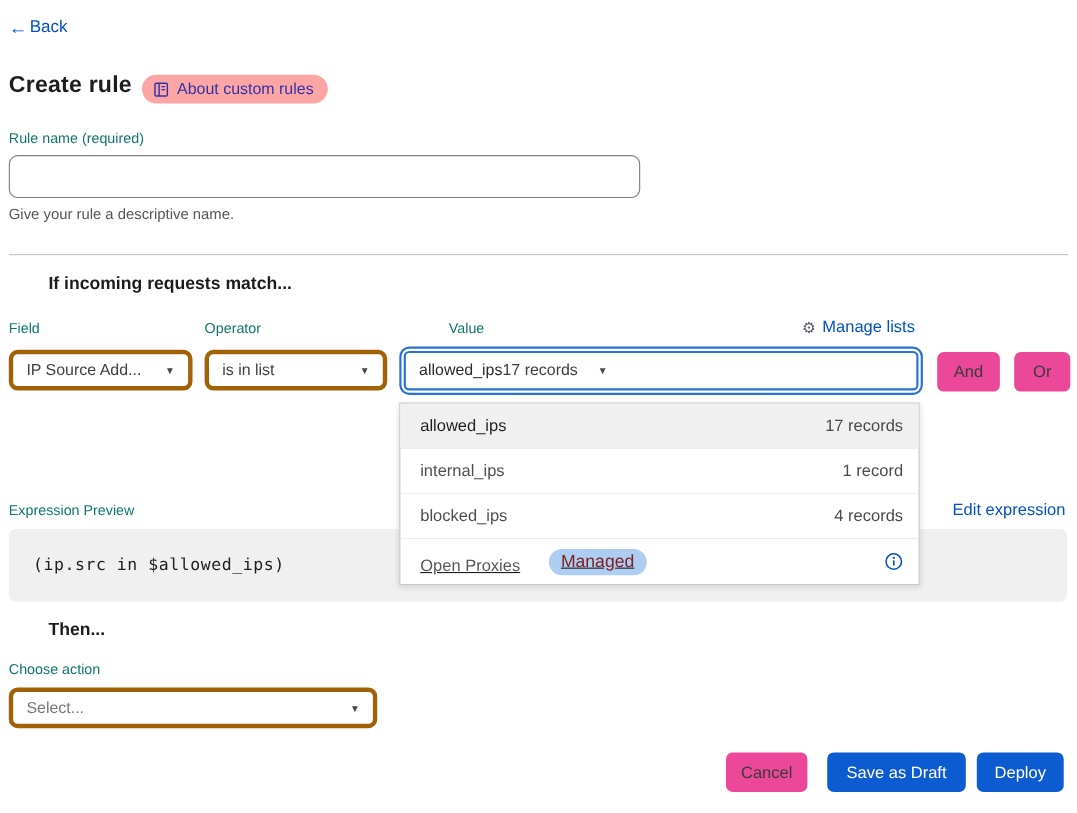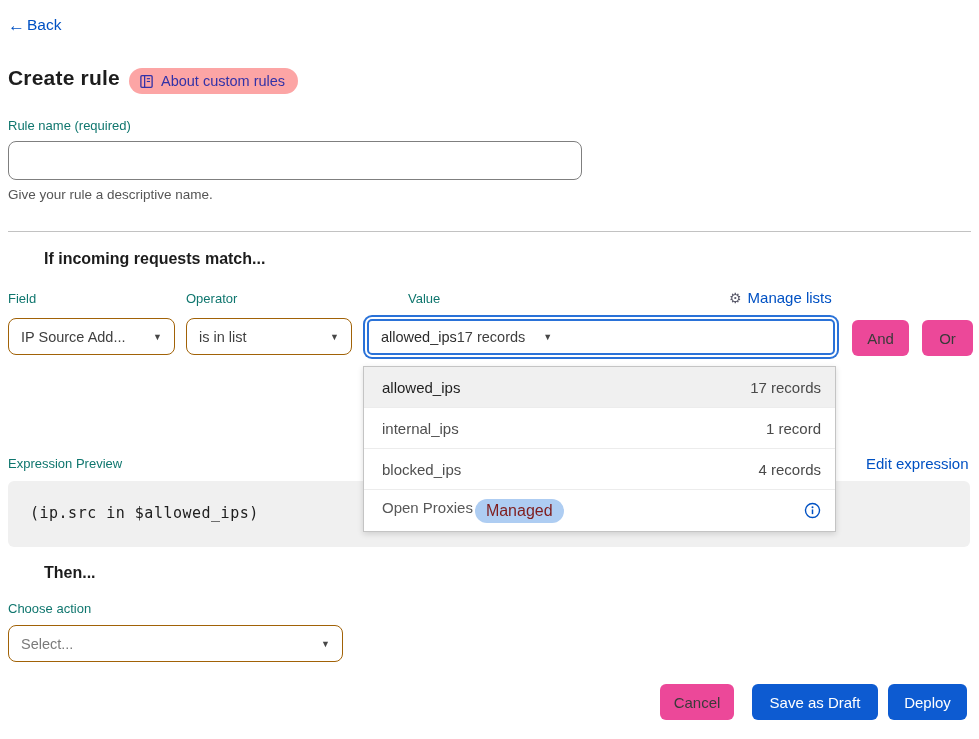--- a/index.html
+++ b/index.html
@@ -25,21 +25,21 @@
 
   .text-input { left:8px; top:141px; width:574px; height:39px; border:1px solid #7f7f7f;
     border-radius:8px; background:#fff; font-size:14.5px; padding:0 12px; color:#1f1f1f; outline:none; }
 
   .helper { left:8px; top:187px; font-size:13.5px; color:#555; }
 
   .divider { left:8px; top:231px; width:963px; height:1px; background:#c2c2c2; }
 
   .h2 { font-size:16px; font-weight:bold; color:#1c1c1c;margin-left:36px; }
 
-  .select { border:1px solid #a16207; border-radius:8px; background:#fff; height:37px;
+  .select { border:4px solid #a16207; border-radius:8px; background:#fff; height:37px;
     display:flex; align-items:center; padding:14px 12px; font-size:14.5px; color:#3f3f3f; cursor:pointer; }
   .select .grow { flex:1; }
   .caret { font-size:9px; color:#474747; margin-left:8px; }
 
   .value-select { left:367px; top:319px; width:468px; height:36px; border:2px solid #2a72d8;
     border-radius:5px; box-shadow:0 0 0 2px #fff, 0 0 0 4px #2a72d8; background:#fff;
     display:flex; align-items:center; padding:0 12px; font-size:14.5px; color:#2c2c2c; cursor:pointer; }
   .value-select .count { color:#3f3f3f; margin-right:10px; }
 
   .gray-btn { background:#ec4899; border:none; border-radius:6px; font-size:15px; color:#3a3a3a;
@@ -53,21 +53,21 @@
   
   .panel { left:363px; top:366px; width:473px; background:#fff; border:1px solid #c4c4c4;
     box-shadow:0 2px 6px rgba(0,0,0,.14); z-index:6; }
   .opt { height:41px; display:flex; align-items:center; justify-content:space-between;
     padding:0 14px 0 18px; font-size:15px; cursor:pointer; border-bottom:1px solid #ececec; }
   .opt:last-child { border-bottom:none; }
   .opt .name { color:#4f4f4f; }
   .opt .count { color:#4a4a4a; }
   .opt.selected { background:#f0f0f0; }
   .opt.selected .name { color:#1f1f1f; }
-  .opt-left { display:flex; align-items:flex-start; gap:2px; }
+  .opt-left { display:flex; align-items:flex-end; gap:26px;text-decoration:underline; }
   .managed-badge { background:#aecdf2; color:#7f1d1d; font-size:16px; padding:3px 11px;
     border-radius:12px; }
 
   .code-box { left:8px; top:481px; width:962px; height:66px; background:#f0f0f0; border-radius:6px; }
   .code { position:absolute; left:22px; top:23px; font-family:"DejaVu Sans Mono", monospace;
     font-size:15px; color:#202020; letter-spacing:.5px; }
 
   .placeholder { color:#7a7a7a; }
 
   .info-svg, .book-svg { display:block; }

